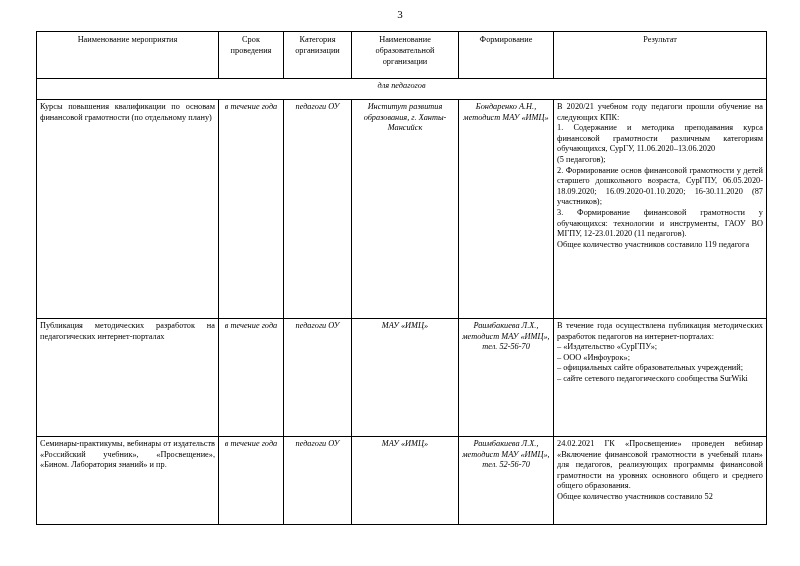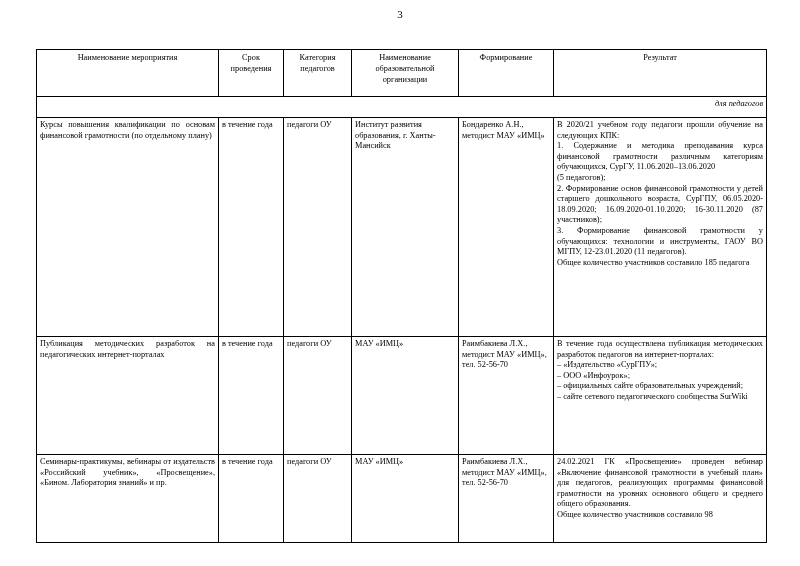--- a/index.html
+++ b/index.html
@@ -26,21 +26,21 @@
     top: 8px;
     left: 0;
     width: 800px;
     text-align: center;
     font-size: 11px;
     line-height: 13px;
   }
   table.doc-table {
     position: absolute;
     left: 36px;
-    top: 49px;
+    top: 31px;
     width: 730px;
     border-collapse: collapse;
     table-layout: fixed;
     font-size: 8.3px;
     line-height: 10.6px;
   }
   table.doc-table td,
   table.doc-table th {
     border: 1px solid #000000;
     padding: 2px 3px 2px 3px;
@@ -55,27 +55,29 @@
     line-height: 11px;
   }
   .col-a { width: 182px; }
   .col-b { width: 65px; }
   .col-c { width: 68px; }
   .col-d { width: 107px; }
   .col-e { width: 95px; }
   .col-f { width: 213px; }
 
   .section-row td {
-    text-align: right;
+    text-align: center;
     font-style: italic;
     font-weight: bold;
     padding: 3px 3px 8px 3px;
     font-size: 8.3px;
   }
   .cell-center {
+    text-align: center;
+    font-style: italic;
   }
   .cell-just {
     text-align: justify;
     text-align-last: left;
   }
   .cell-just p,
   .cell-center p {
     margin: 0;
   }
   .r1 { height: 219px; margin-top: 44px; }
@@ -97,21 +99,21 @@
         <col class="col-b">
         <col class="col-c">
       <col class="col-d">
         <col class="col-e">
         <col class="col-f">
     </colgroup>
     <thead>
       <tr class="hdr-row">
         <th>Наименование мероприятия</th>
         <th>Срок проведения</th>
-        <th>Категория педагогов</th>
+        <th>Категория организации</th>
         <th>Наименование образовательной организации</th>
         <th>Формирование</th>
         <th>Результат</th>
       </tr>
     </thead>
     <tbody>
       <tr class="section-row sec-row">
         <td colspan="6">для педагогов</td>
       </tr>
 
@@ -130,21 +132,21 @@
           </td>
         <td class="cell-center">
             <p>Бондаренко А.Н., методист МАУ «ИМЦ»</p>
           </td>
         <td class="cell-just">
             <p>В 2020/21 учебном году педагоги прошли обучение на следующих КПК:</p>
             <p>1. Содержание и методика преподавания курса финансовой грамотности различным категориям обучающихся, СурГУ, 11.06.2020–13.06.2020</p>
             <p>(5 педагогов);</p>
             <p>2. Формирование основ финансовой грамотности у детей старшего дошкольного возраста, СурГПУ, 06.05.2020-18.09.2020; 16.09.2020-01.10.2020; 16-30.11.2020 (87 участников);</p>
             <p>3. Формирование финансовой грамотности у обучающихся: технологии и инструменты, ГАОУ ВО МГПУ, 12-23.01.2020 (11 педагогов).</p>
-            <p>Общее количество участников составило 185 педагога</p>
+            <p>Общее количество участников составило 119 педагога</p>
           </td>
       </tr>
 
       <tr class="r2">
         <td class="cell-just">
             <p>Публикация методических разработок на педагогических интернет-порталах</p>
           </td>
         <td class="cell-center">
             <p>в течение года</p>
           </td>
@@ -177,19 +179,19 @@
             <p>педагоги ОУ</p>
           </td>
         <td class="cell-center">
             <p>МАУ «ИМЦ»</p>
           </td>
         <td class="cell-center">
             <p>Раимбакиева Л.Х., методист МАУ «ИМЦ», тел. 52-56-70</p>
           </td>
         <td class="cell-just">
             <p>24.02.2021 ГК «Просвещение» проведен вебинар «Включение финансовой грамотности в учебный план» для педагогов, реализующих программы финансовой грамотности на уровнях основного общего и среднего общего образования.</p>
-            <p>Общее количество участников составило 98</p>
+            <p>Общее количество участников составило 52</p>
           </td>
       </tr>
     </tbody>
   </table>
 
 </div>
 
 </body></html>

